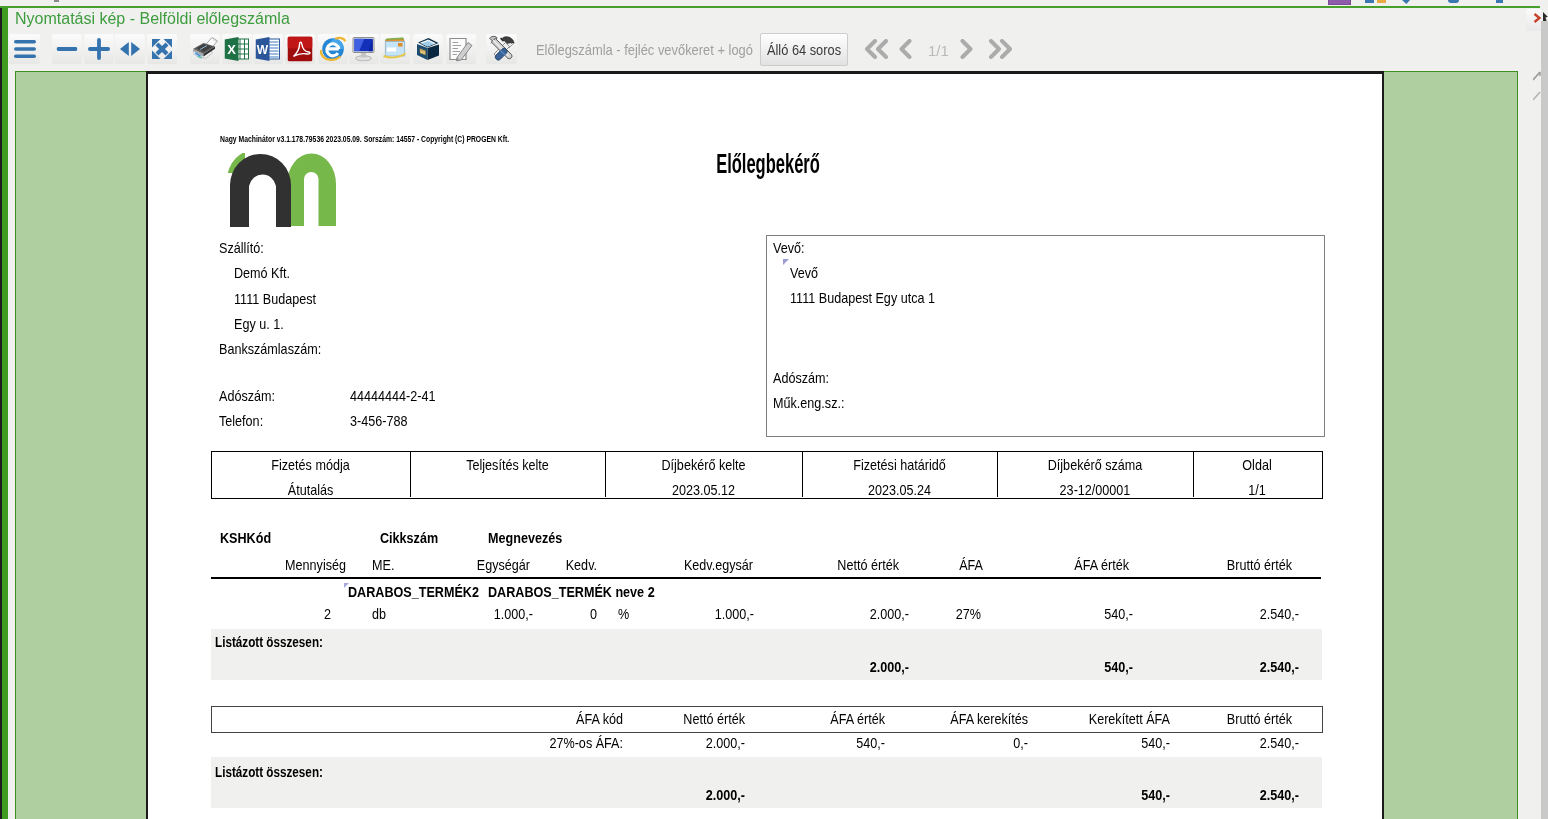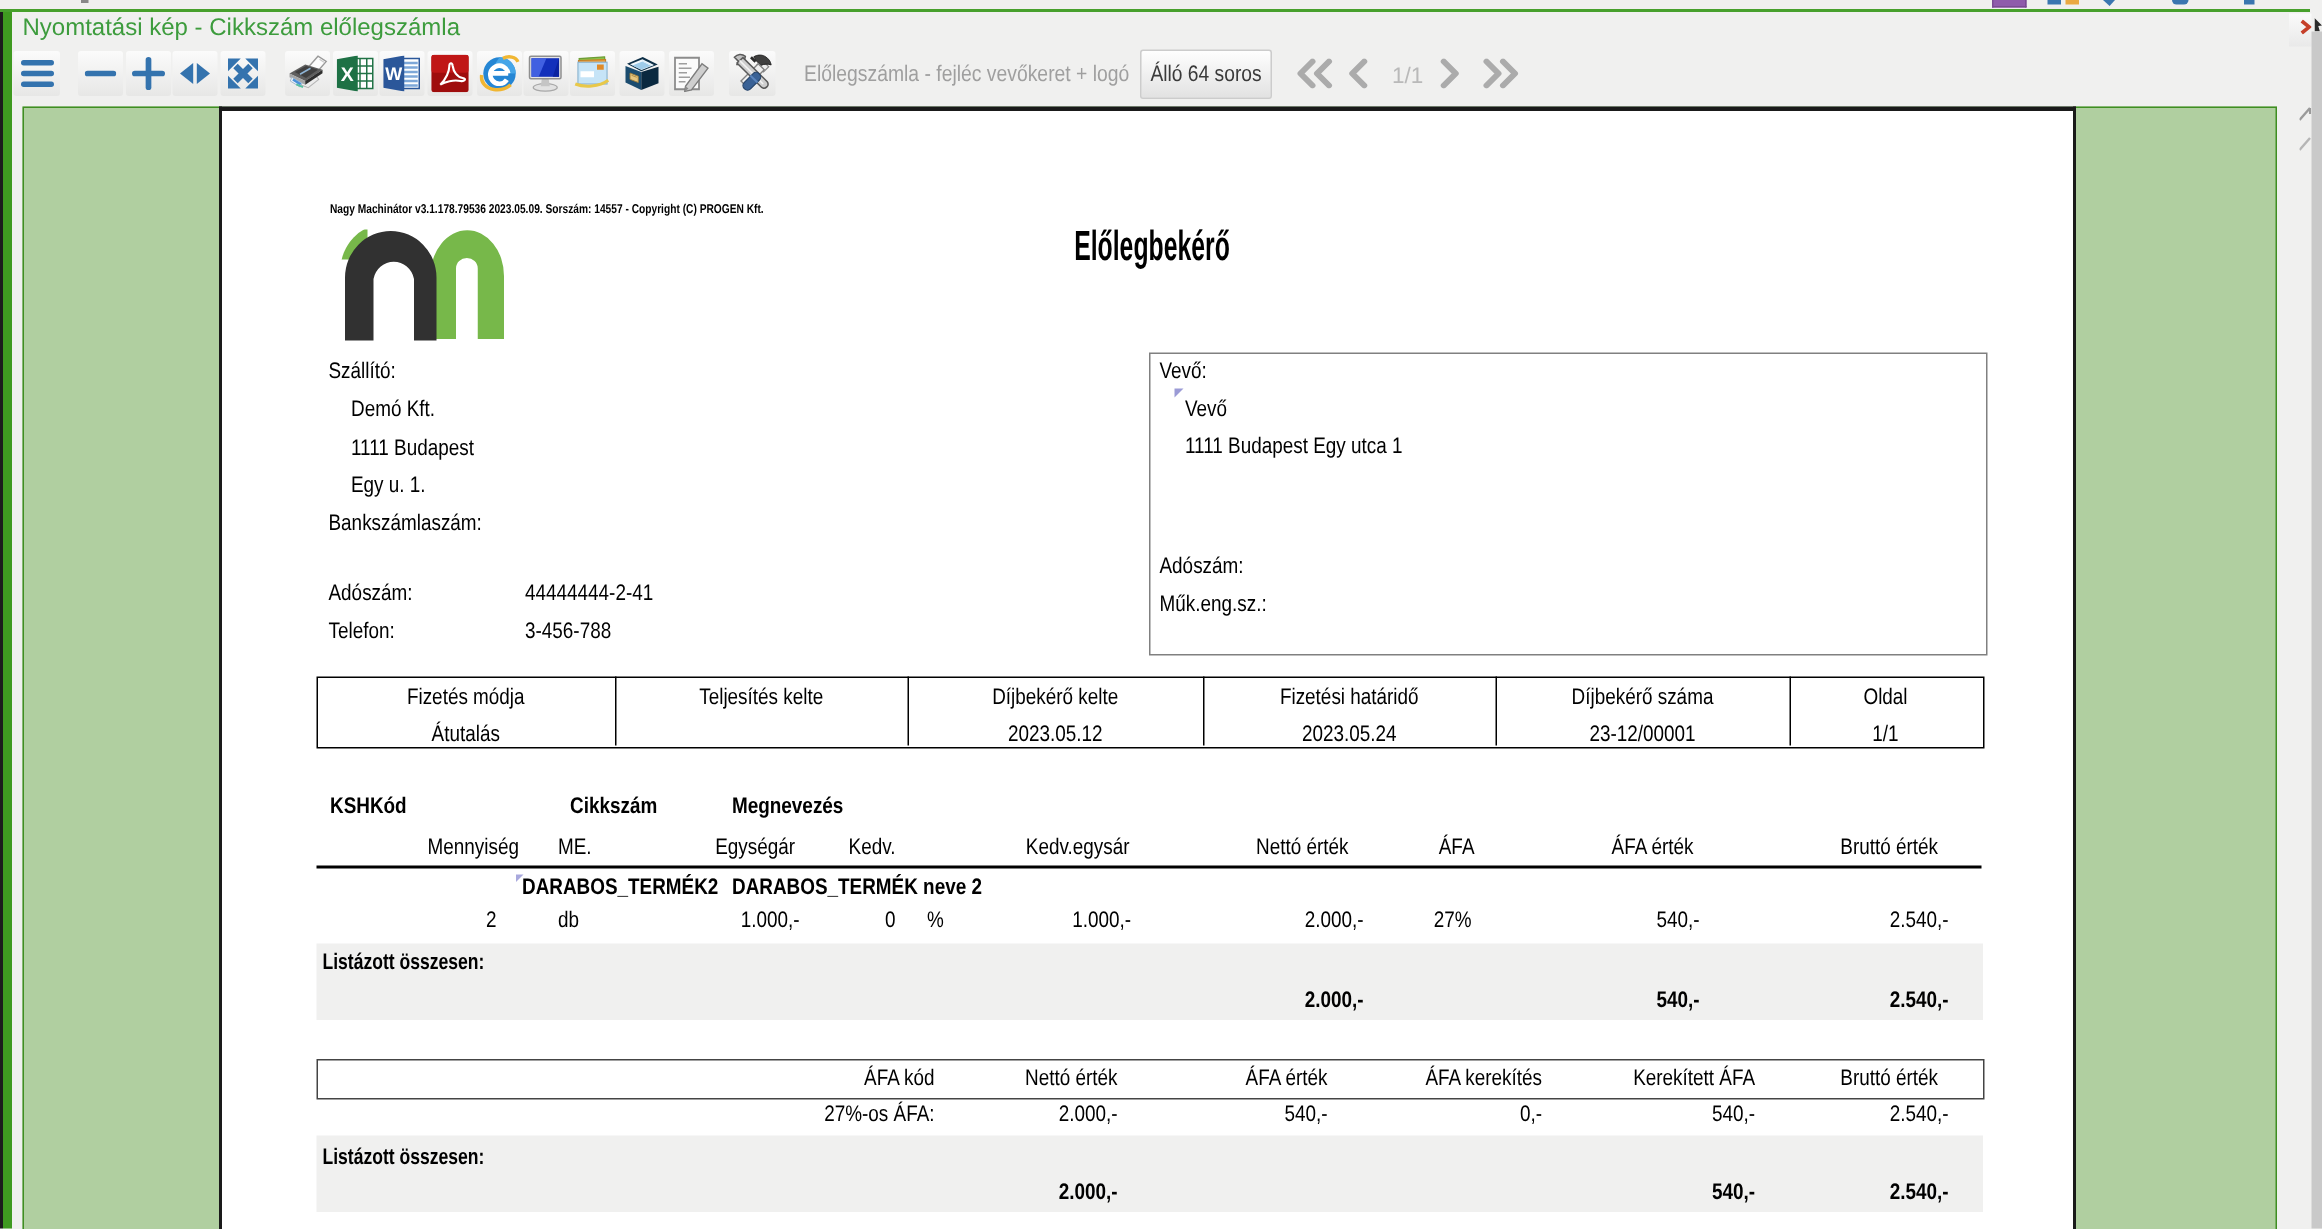--- a/index.html
+++ b/index.html
@@ -22,21 +22,21 @@
 <div class="abs" style="left:1402px;top:0;width:8px;height:4px;background:#3a76b0;clip-path:polygon(0 0,100% 0,55% 100%);"></div>
 <div class="abs" style="left:1448px;top:0;width:11px;height:3px;background:#3a76b0;border-radius:0 0 5px 5px;"></div>
 <div class="abs" style="left:1496px;top:0;width:7px;height:3px;background:#3a76b0;"></div>
 <div class="abs" style="left:54px;top:0;width:5px;height:2px;background:#888;"></div>
 
 <div class="abs" style="left:0;top:6px;width:1540px;height:2px;background:#47a02c;"></div>
 
 <div class="abs" style="left:0;top:8px;width:2px;height:811px;background:#1c1c1c;"></div>
 <div class="abs" style="left:2px;top:8px;width:6px;height:811px;background:#3f9a20;"></div>
 
-<div class="ui" style="left:15px;top:11px;font-size:16px;line-height:16px;color:#3d9c3d;">Nyomtatási kép - Cikkszám előlegszámla</div>
+<div class="ui" style="left:15px;top:11px;font-size:16px;line-height:16px;color:#3d9c3d;">Nyomtatási kép - Belföldi előlegszámla</div>
 
 <div class="abs" style="left:1526px;top:9px;width:15px;height:22px;background:linear-gradient(#fafafa,#e9e9e9);"></div>
 <svg class="abs" style="left:1533px;top:13px;" width="8" height="10" viewBox="0 0 8 10">
     <path d="M1.5 1 L6.5 5 L1.5 9" fill="none" stroke="#c5402a" stroke-width="2.4"></path>
   </svg>
 <svg class="abs" style="left:1543px;top:12px;" width="5" height="9" viewBox="0 0 5 9">
     <path d="M0 9 L0 0 L5 5 L2.5 5.3 L3.6 9 Z" fill="#2b2b2b"></path>
   </svg>
 <div class="abs" style="left:1541px;top:21px;width:7px;height:798px;background:#c9c9c9;"></div>
 <svg class="abs" style="left:1533px;top:71px;" width="8" height="31" viewBox="0 0 8 31">

